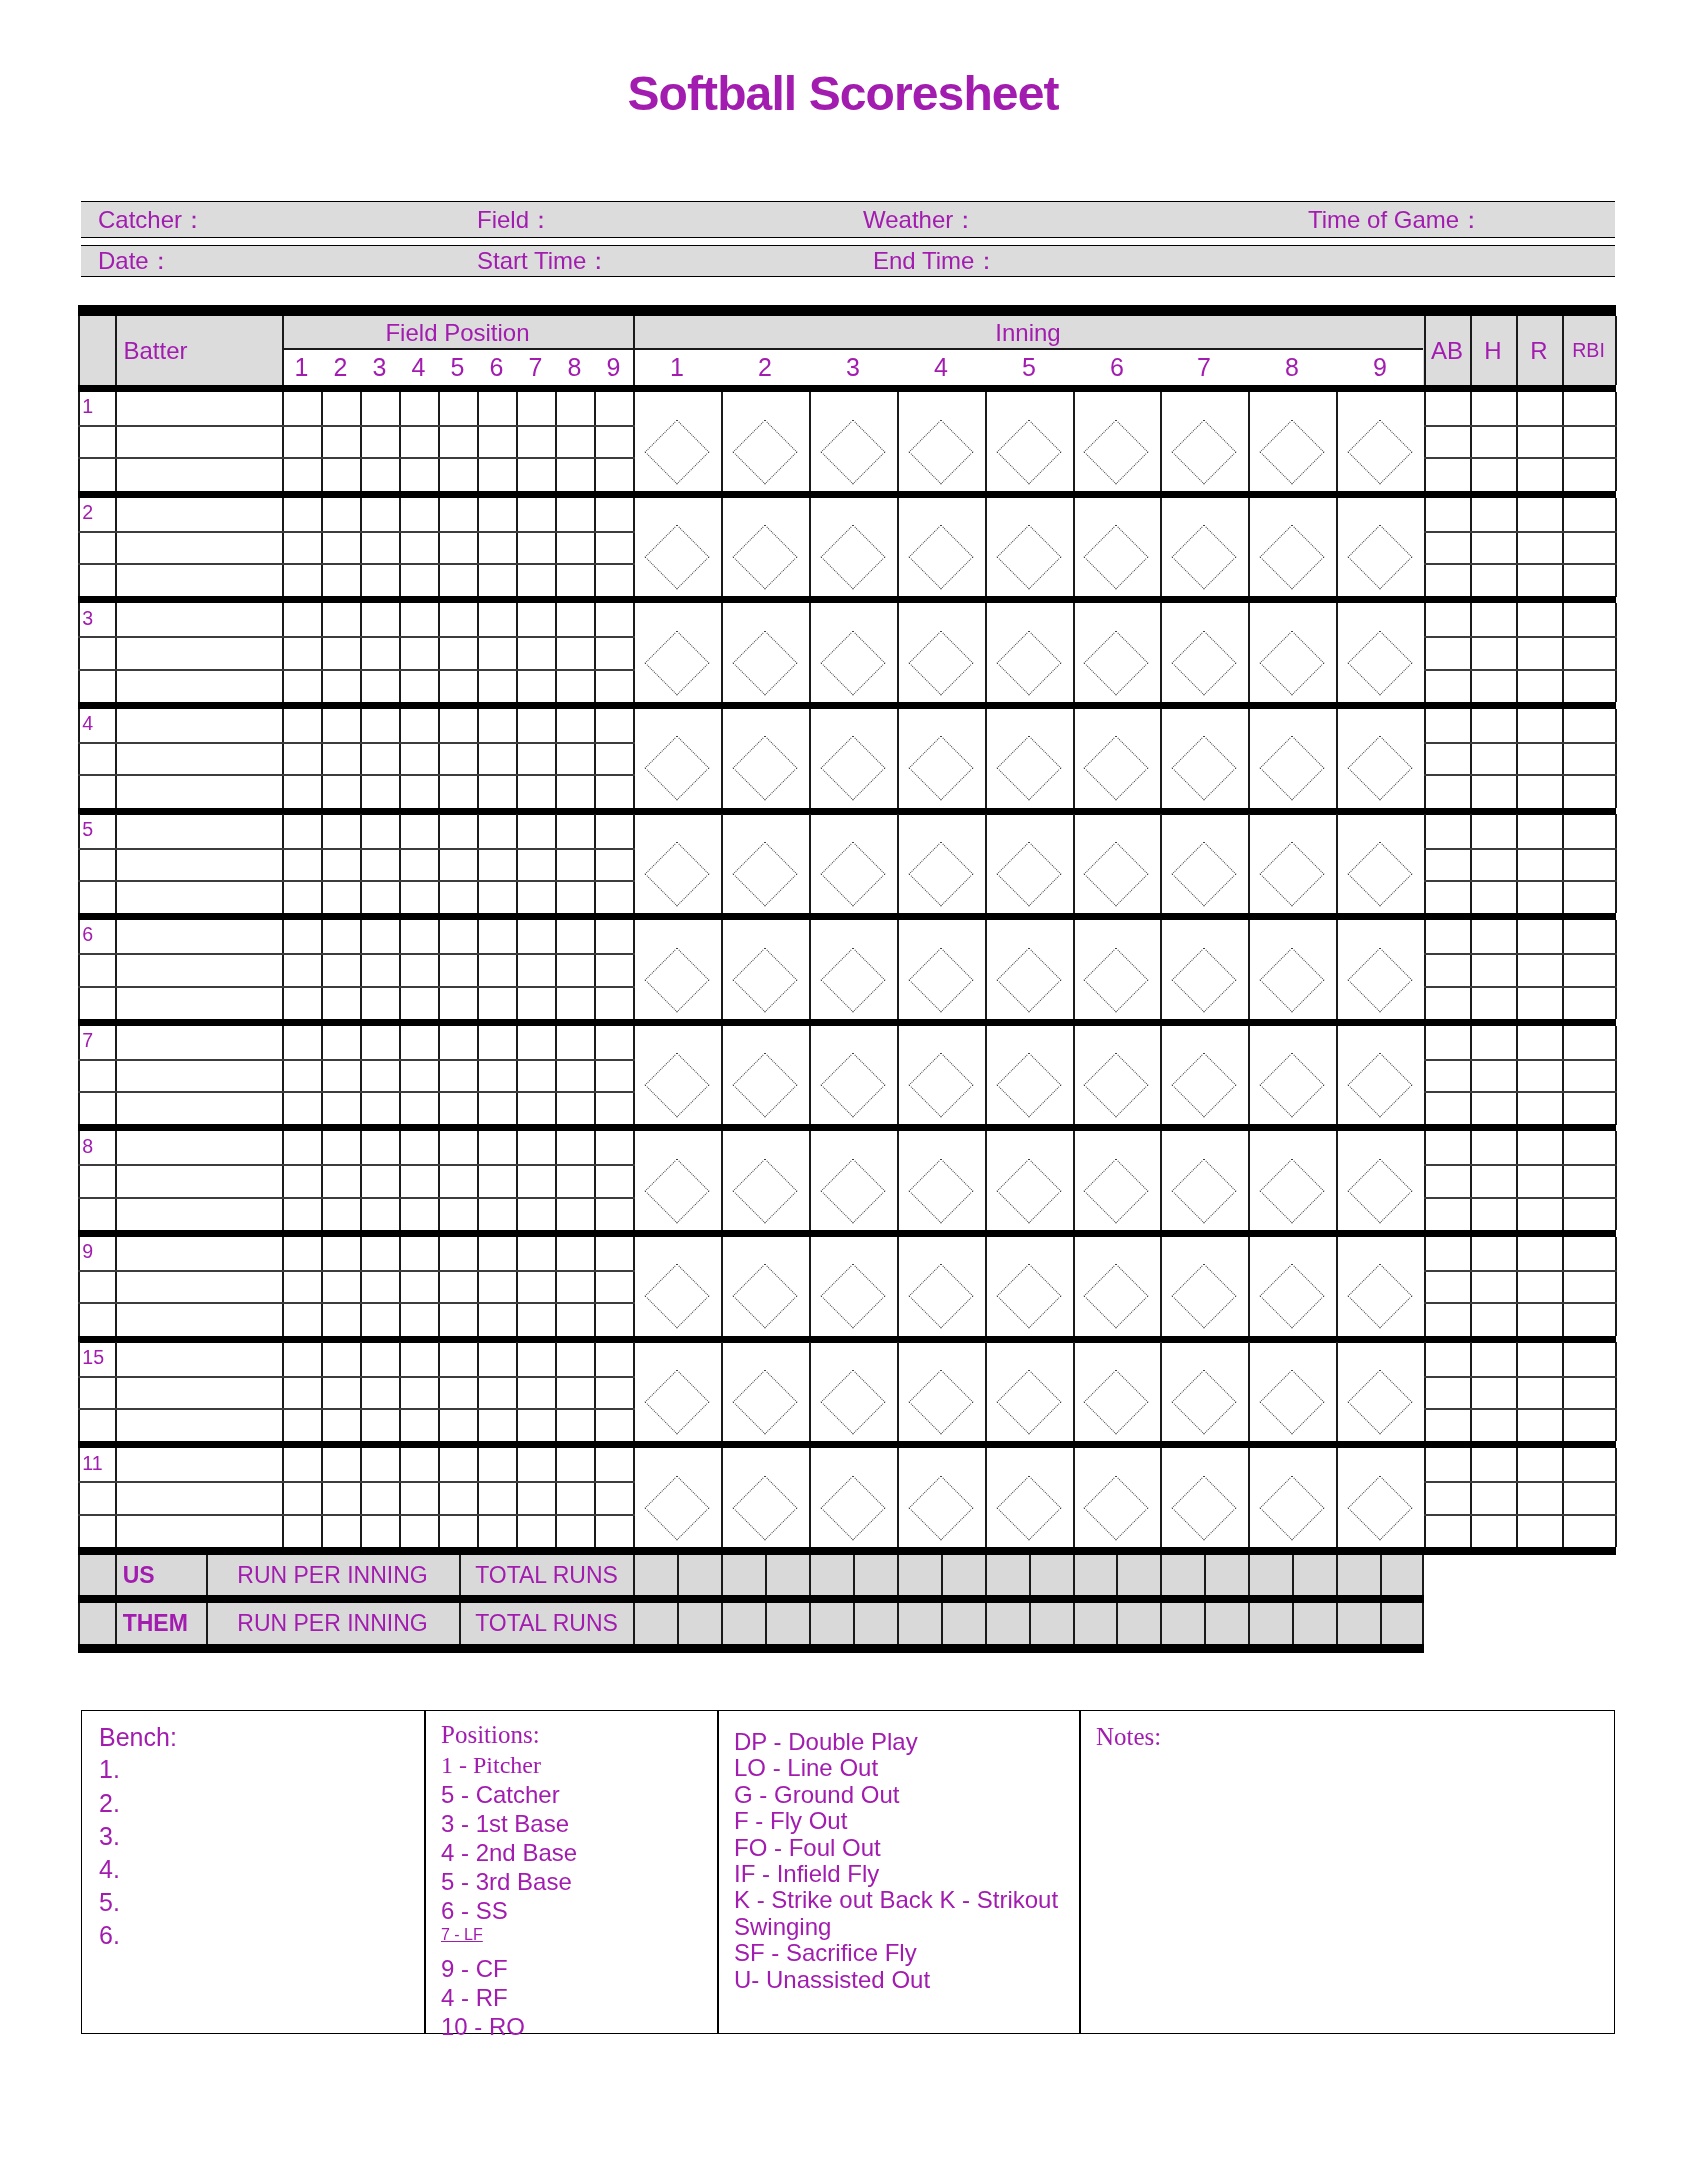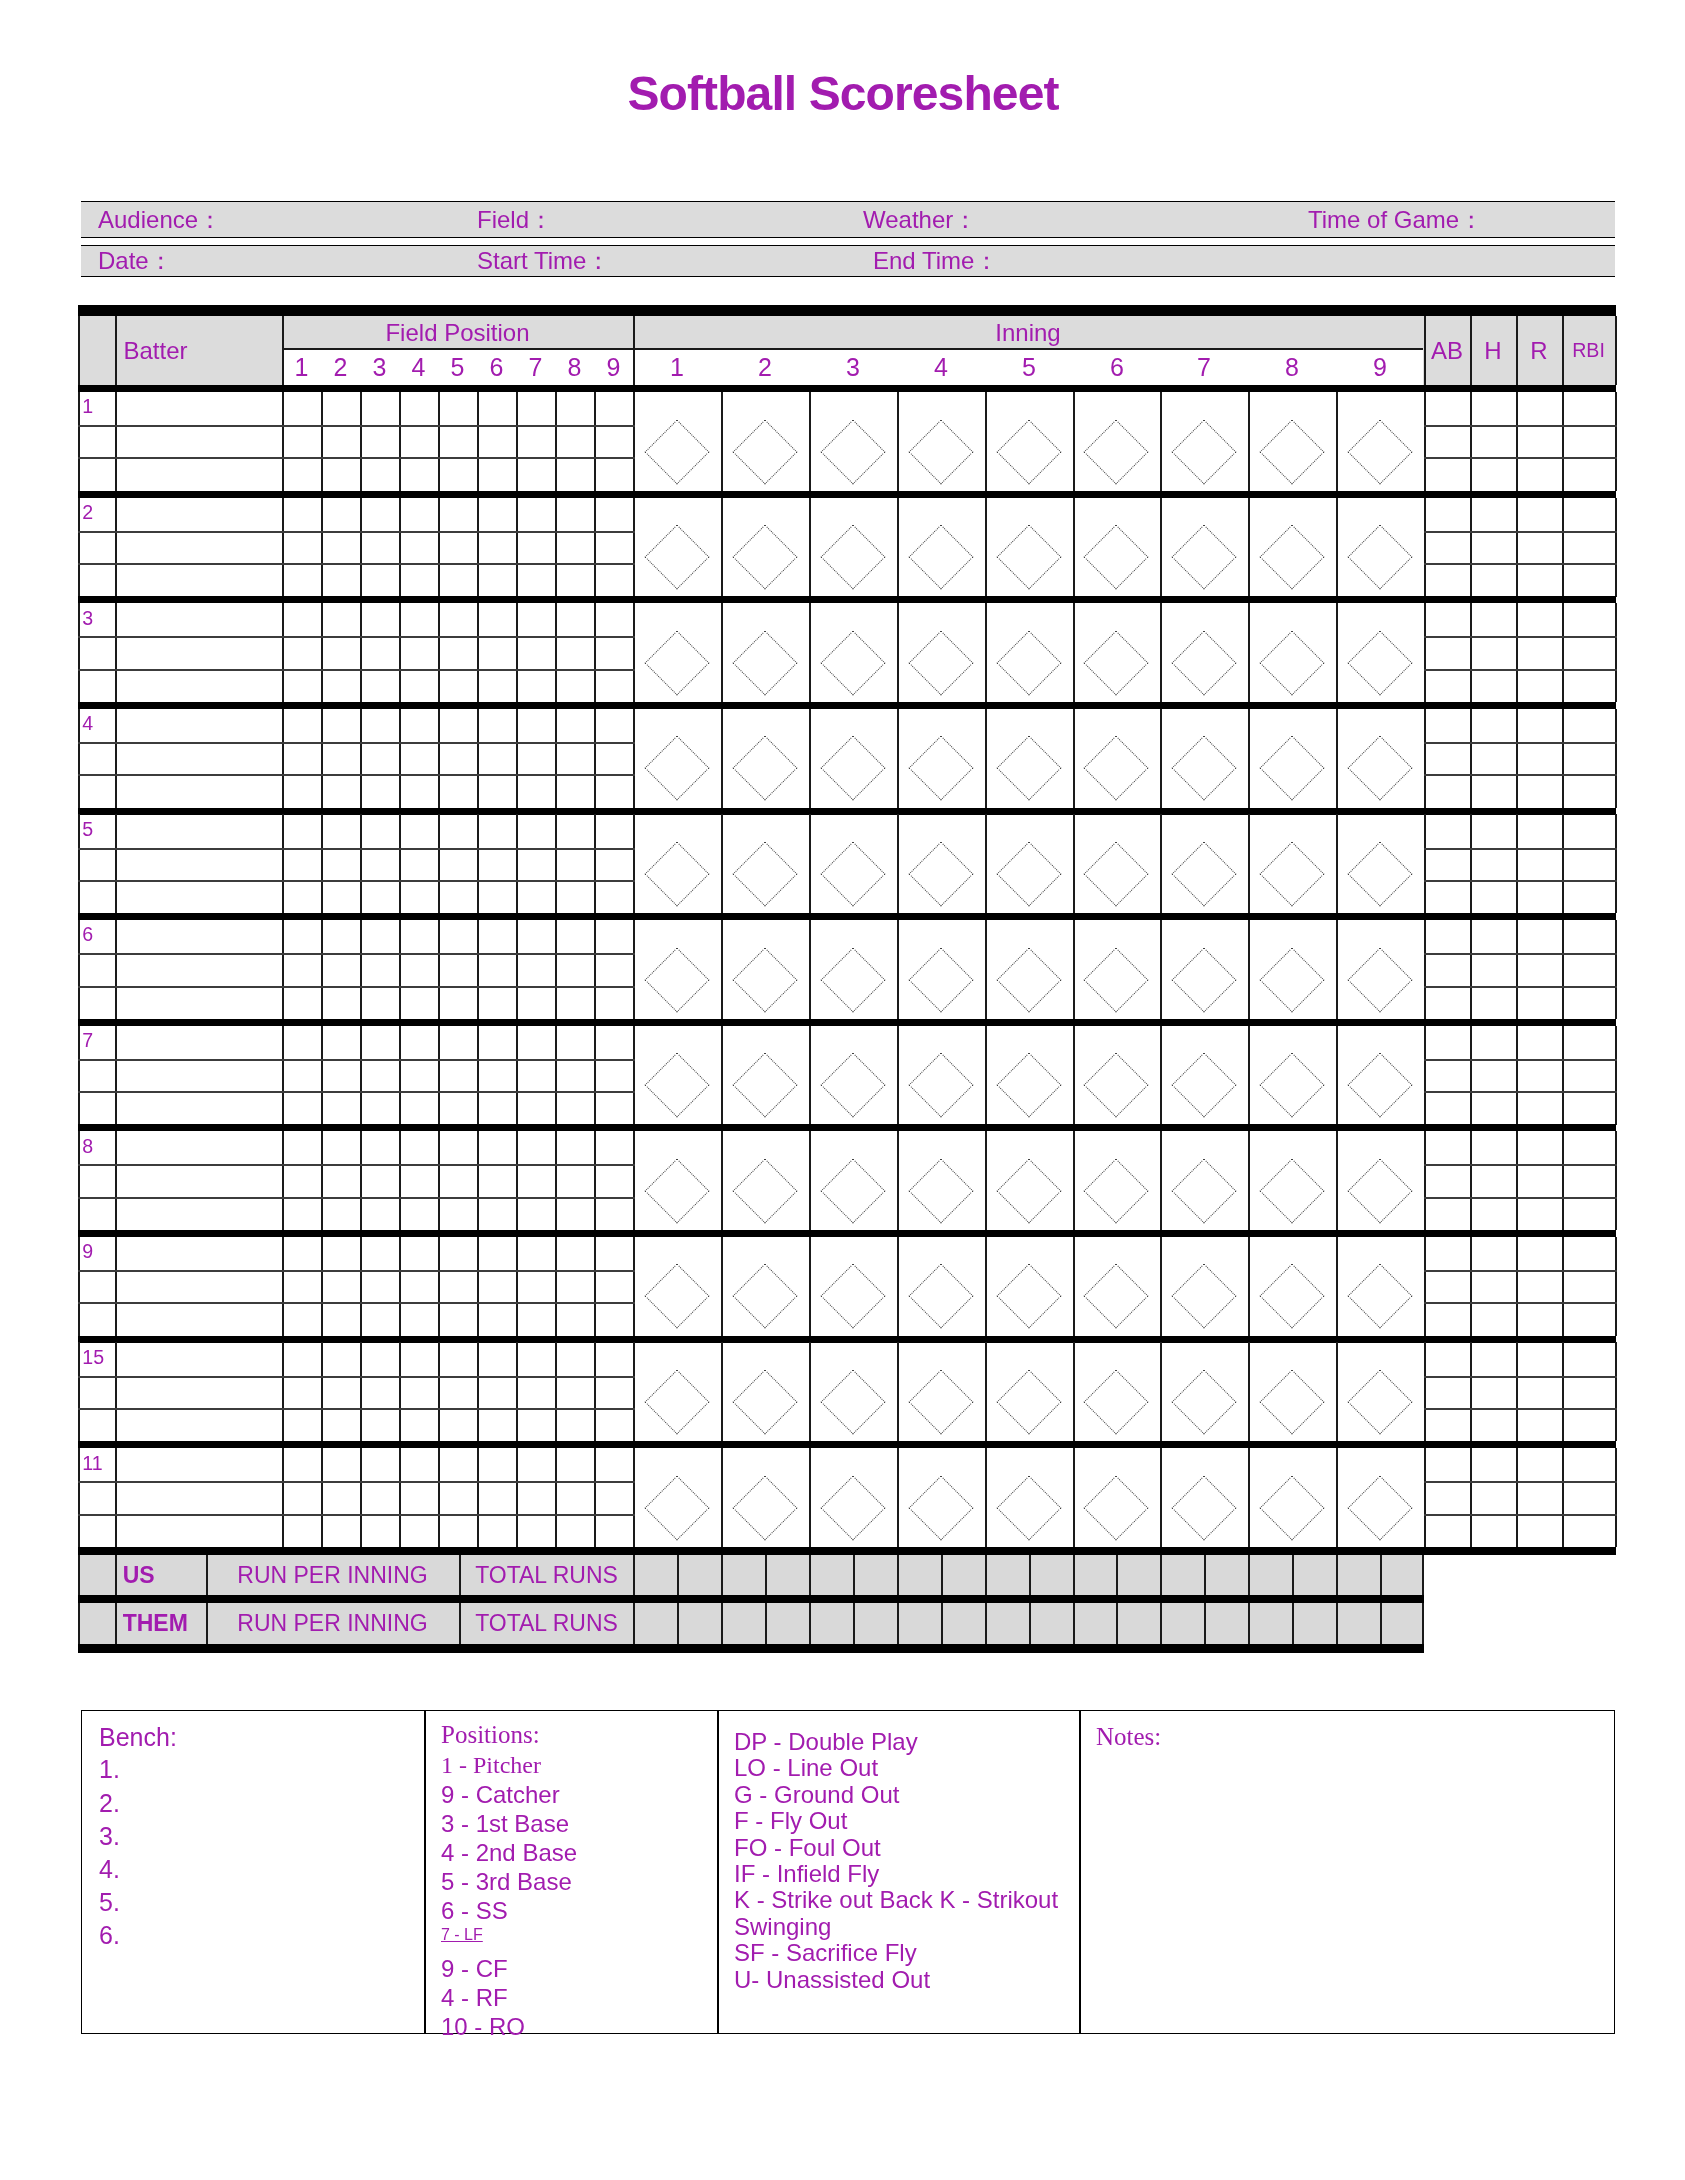--- a/index.html
+++ b/index.html
@@ -22,21 +22,21 @@
               font-family:"Liberation Serif",serif;}
 </style>
 </head>
 <body>
 
 <div class="page">
 
   <div class="abs" id="page-title">Softball Scoresheet</div>
 
   <div class="abs info-row" id="info-row-1">
-      <div class="info-label" style="left: 17px;">Audience：</div>
+      <div class="info-label" style="left: 17px;">Catcher：</div>
       <div class="info-label" style="left: 162px; width: 170px;"></div>
       <div class="info-label" style="left: 396px;">Field：</div>
       <div class="info-label" style="left: 541px; width: 170px;"></div>
       <div class="info-label" style="left: 782px;">Weather：</div>
       <div class="info-label" style="left: 927px; width: 170px;"></div>
       <div class="info-label" style="left: 1227px;">Time of Game：</div>
       <div class="info-label" style="left: 1371px; width: 170px;"></div>
     </div>
   <div class="abs info-row" id="info-row-2">
       <div class="info-label" style="left: 17px;">Date：</div>
@@ -627,21 +627,21 @@
         <div class="abs legend-item" style="left: 17px; top: 44px; font-size: 25px;">1.</div>
         <div class="abs legend-item" style="left: 17px; top: 78px; font-size: 25px;">2.</div>
         <div class="abs legend-item" style="left: 17px; top: 111px; font-size: 25px;">3.</div>
         <div class="abs legend-item" style="left: 17px; top: 144px; font-size: 25px;">4.</div>
         <div class="abs legend-item" style="left: 17px; top: 177px; font-size: 25px;">5.</div>
         <div class="abs legend-item" style="left: 17px; top: 210px; font-size: 25px;">6.</div>
       </div>
     <div class="legend-label serif" style="left:359px;top:10.2px;">Positions:</div>
     <div class="abs" id="positions-list" style="left:0;top:0;width:635px;height:100%;">
         <div class="abs legend-item serif" style="left: 359px; top: 41px; font-size: 24px;">1 - Pitcher</div>
-        <div class="abs legend-item" style="left: 359px; top: 70px; font-size: 24px;">9 - Catcher</div>
+        <div class="abs legend-item" style="left: 359px; top: 70px; font-size: 24px;">5 - Catcher</div>
         <div class="abs legend-item" style="left: 359px; top: 99px; font-size: 24px;">3 - 1st Base</div>
         <div class="abs legend-item" style="left: 359px; top: 128px; font-size: 24px;">4 - 2nd Base</div>
         <div class="abs legend-item" style="left: 359px; top: 157px; font-size: 24px;">5 - 3rd Base</div>
         <div class="abs legend-item" style="left: 359px; top: 186px; font-size: 24px;">6 - SS</div>
         <div class="abs legend-item" style="left: 359px; top: 215px; font-size: 16px; text-decoration: underline;">7 - LF</div>
         <div class="abs legend-item" style="left: 359px; top: 244px; font-size: 24px;">9 - CF</div>
         <div class="abs legend-item" style="left: 359px; top: 273px; font-size: 24px;">4 - RF</div>
         <div class="abs legend-item" style="left: 359px; top: 302px; font-size: 24px;">10 - RO</div>
       </div>
     <div class="abs" id="abbrev-list" style="left:0;top:0;width:997px;height:100%;">

